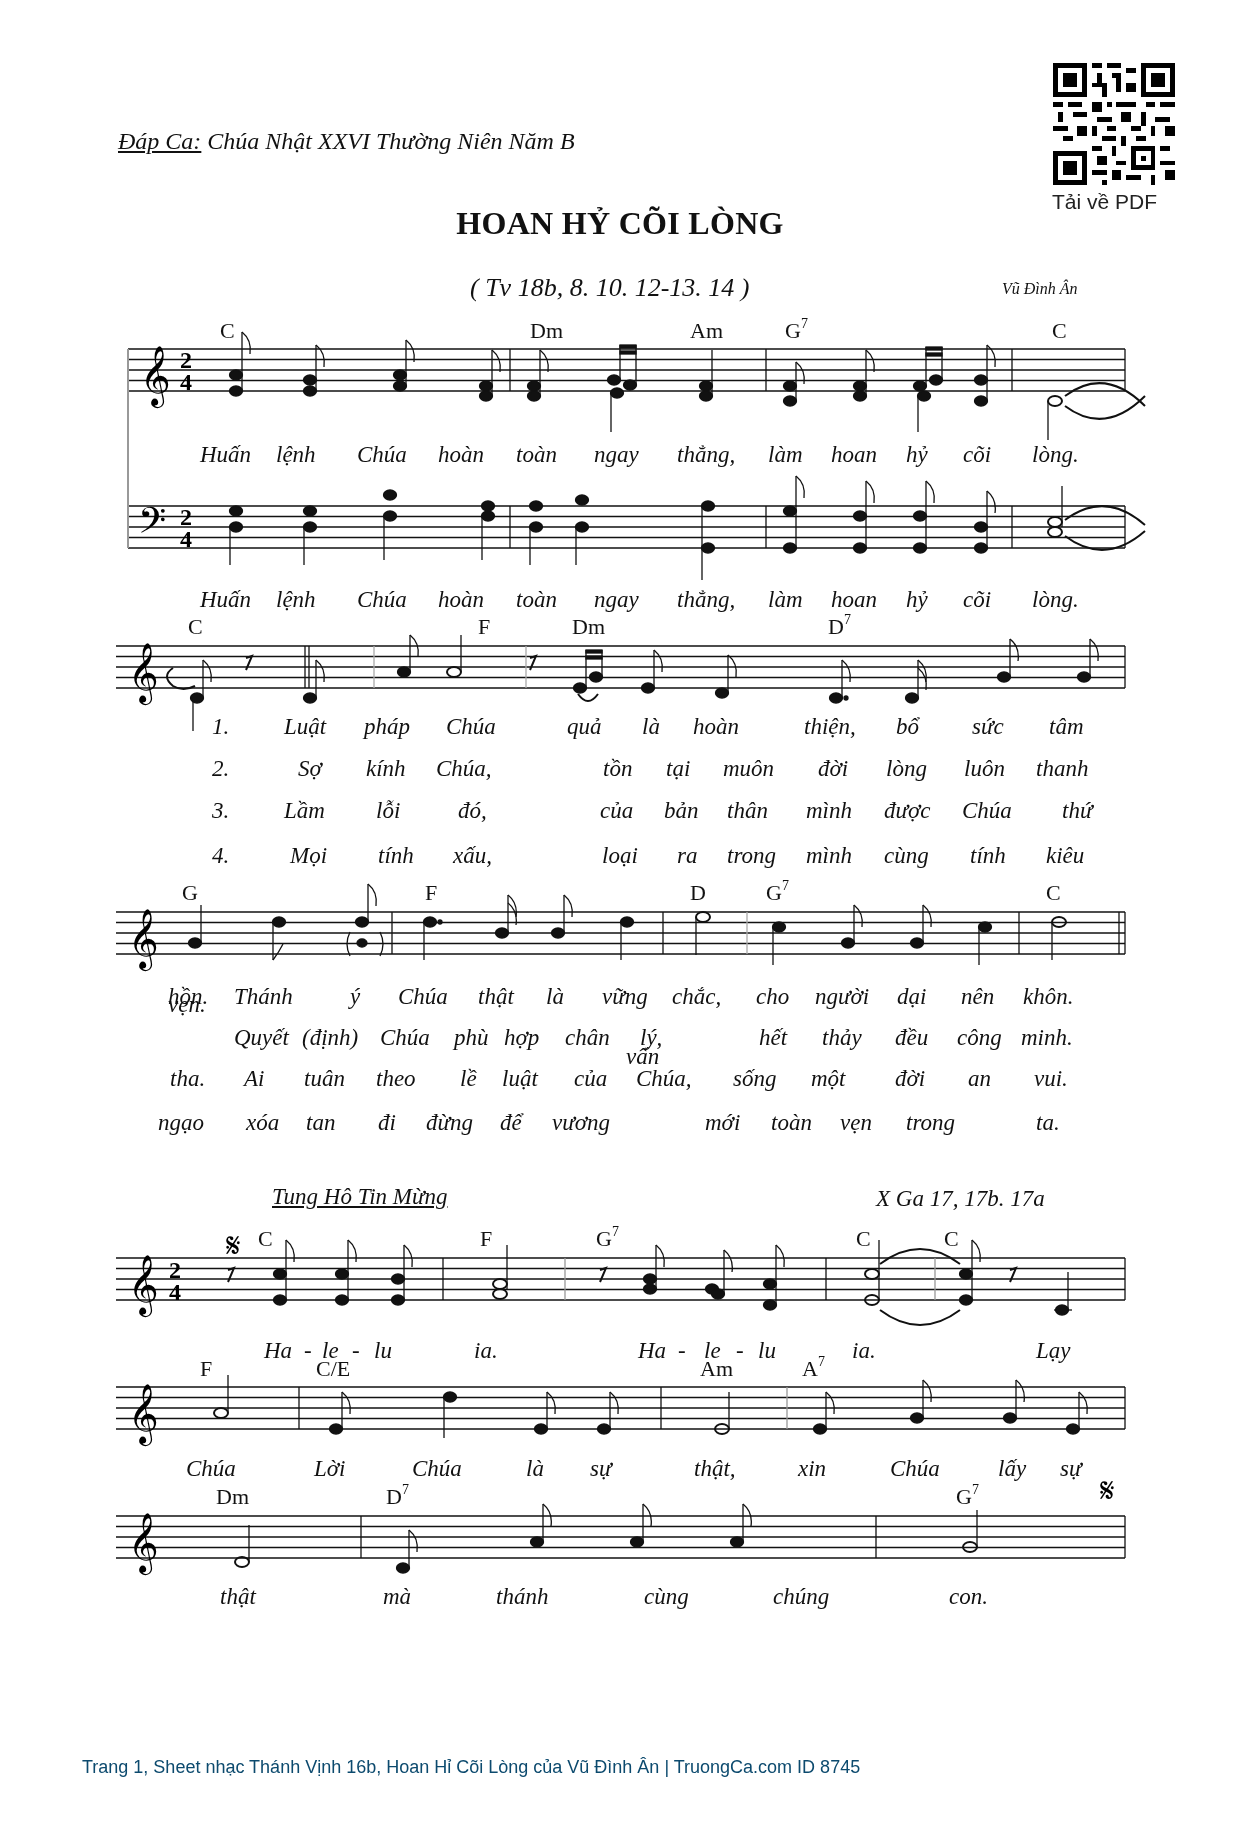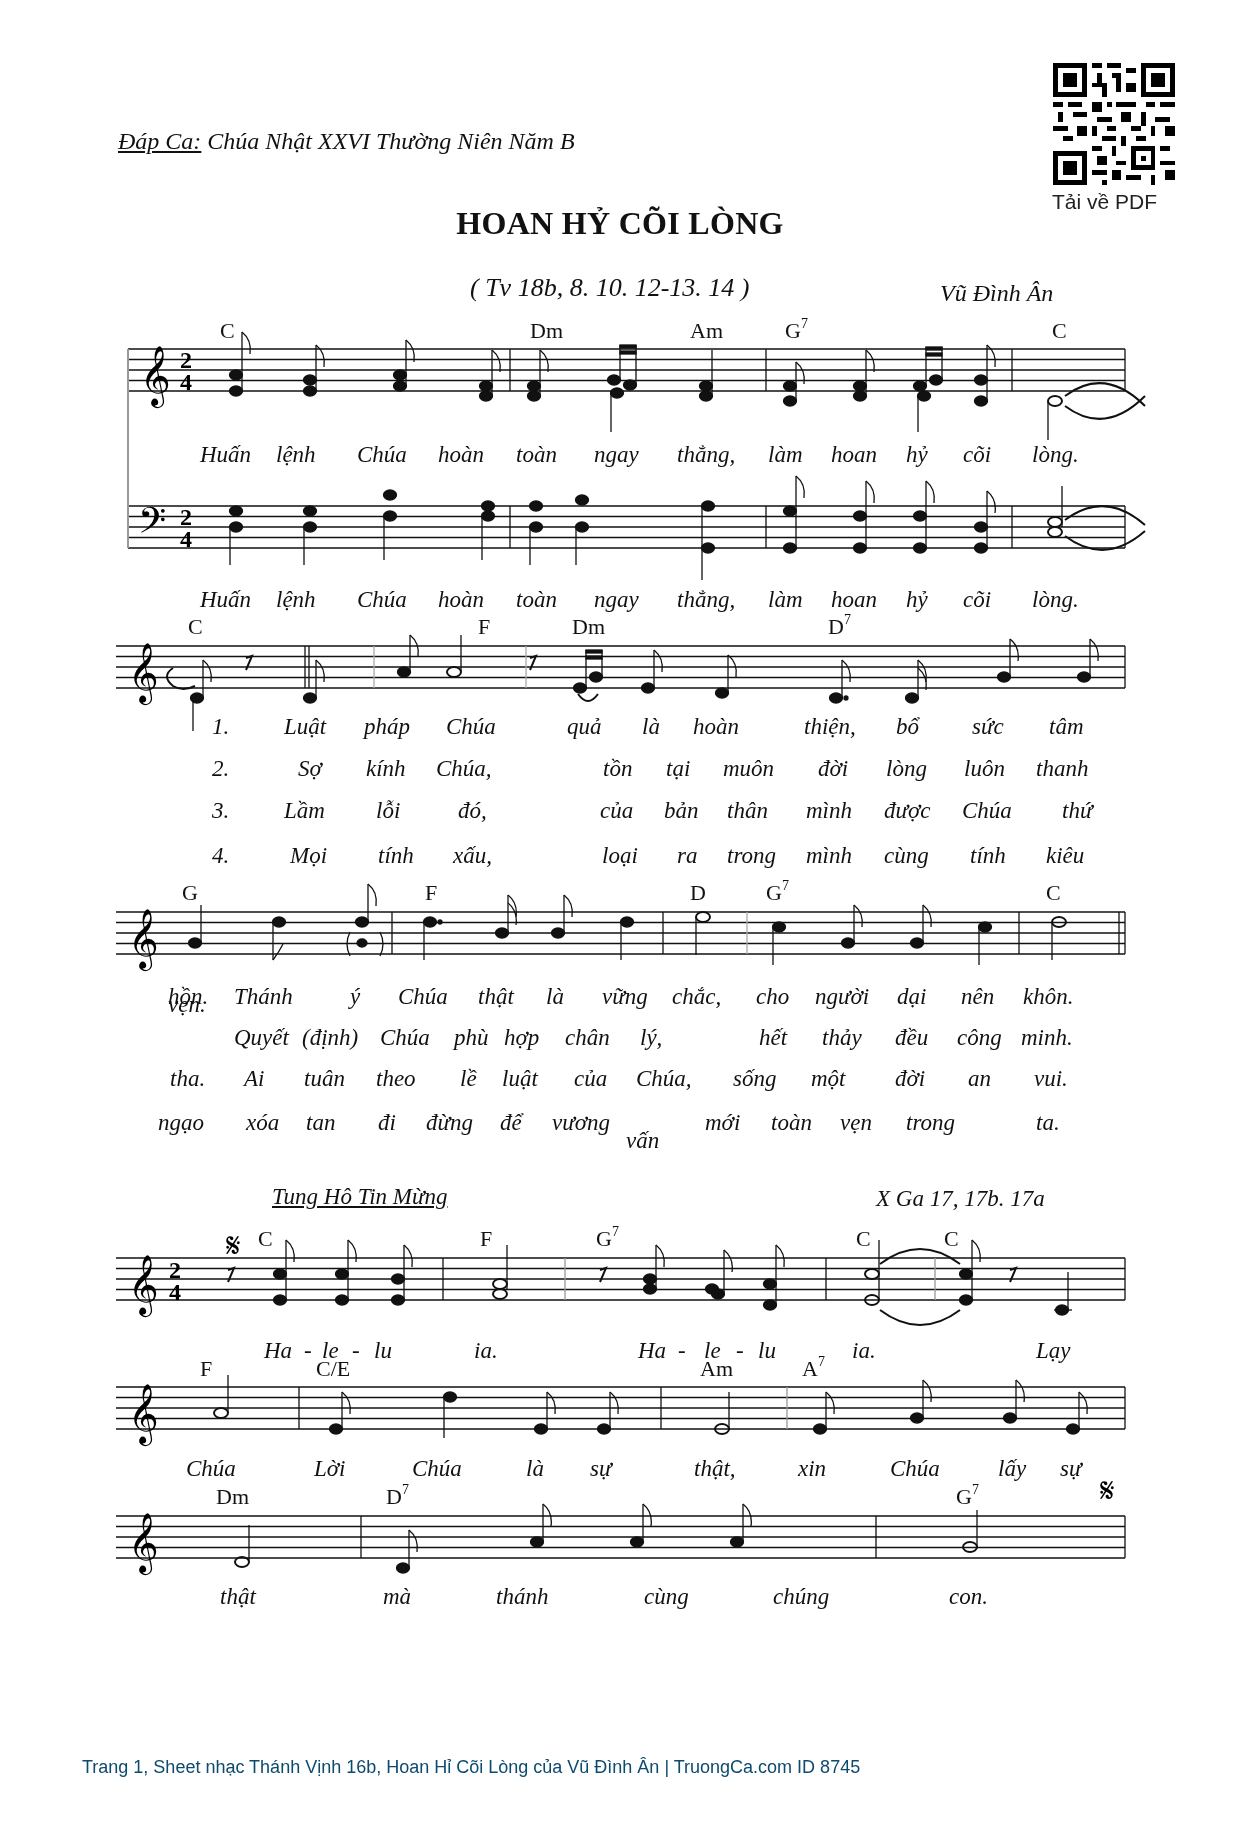--- a/index.html
+++ b/index.html
@@ -5,21 +5,21 @@
   html,body{margin:0;padding:0;background:#fff;}
   body{width:1240px;height:1841px;position:relative;overflow:hidden;font-family:"DejaVu Serif",serif;color:#111;}
   .abs{position:absolute;}
   .serif-i{font-family:"Liberation Serif","DejaVu Serif",serif;font-style:italic;}
   .serif{font-family:"Liberation Serif","DejaVu Serif",serif;}
   .sans{font-family:"Liberation Sans","DejaVu Sans",sans-serif;}
   .header-line{left:118px;top:128px;font-size:24px;}
   .header-line u{text-decoration:underline;}
   .title{left:0;width:1240px;top:205px;text-align:center;font-size:32px;font-weight:bold;letter-spacing:0.3px;}
   .psalm-ref{left:470px;top:273px;font-size:26px;}
-  .composer{left:940px;top:280px;font-size:24px;}
+  .composer{left:1002px;top:280px;font-size:16px;}
   .qr{left:1053px;top:63px;width:122px;height:122px;}
   .qr-label{left:1052px;top:190px;font-size:21px;color:#222;}
   .staff{position:absolute;}
   .chord{position:absolute;font-family:"Liberation Serif","DejaVu Serif",serif;font-size:22px;white-space:nowrap;}
   .chord sup{font-size:14px;vertical-align:top;position:relative;top:-2px;}
   .lyric{position:absolute;font-family:"Liberation Serif","DejaVu Serif",serif;font-style:italic;font-size:23px;white-space:nowrap;}
   .section-label{left:272px;top:1184px;font-size:23px;text-decoration:underline;}
   .gospel-ref{left:876px;top:1186px;font-size:23px;}
   .footer{left:82px;top:1757px;font-size:18px;color:#0c4a6e;}
 </style>
@@ -492,21 +492,21 @@
   <span class="lyric" style="left:968px;top:1066px">an</span>
   <span class="lyric" style="left:1034px;top:1066px">vui.</span>
 
   <span class="lyric" style="left:158px;top:1110px">ngạo</span>
   <span class="lyric" style="left:246px;top:1110px">xóa</span>
   <span class="lyric" style="left:306px;top:1110px">tan</span>
   <span class="lyric" style="left:378px;top:1110px">đi</span>
   <span class="lyric" style="left:426px;top:1110px">đừng</span>
   <span class="lyric" style="left:500px;top:1110px">để</span>
   <span class="lyric" style="left:552px;top:1110px">vương</span>
-  <span class="lyric" style="left:626px;top:1128px">vấn</span>
+  <span class="lyric" style="left:626px;top:1044px">vấn</span>
   <span class="lyric" style="left:705px;top:1110px">mới</span>
   <span class="lyric" style="left:771px;top:1110px">toàn</span>
   <span class="lyric" style="left:840px;top:1110px">vẹn</span>
   <span class="lyric" style="left:906px;top:1110px">trong</span>
   <span class="lyric" style="left:1036px;top:1110px">ta.</span>
 </div>
 
 <div class="abs section-label serif-i">Tung Hô Tin Mừng</div>
 <div class="abs gospel-ref serif-i">X Ga 17, 17b. 17a</div>
 

